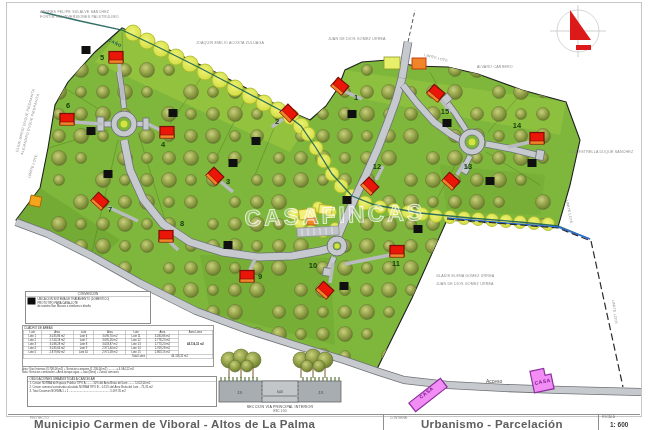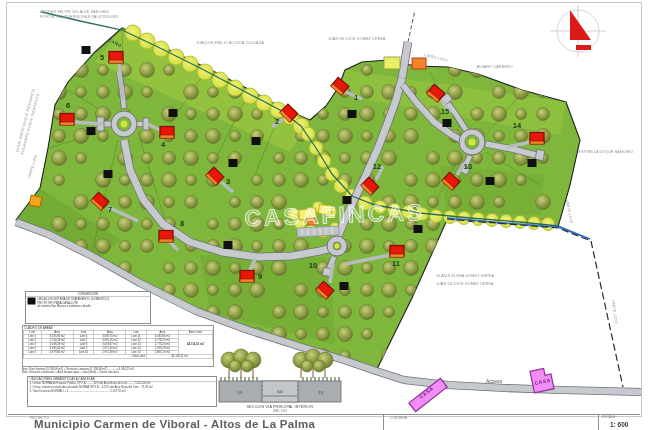--- a/index.html
+++ b/index.html
@@ -724,15 +724,16 @@
       <div class="obl-item">3. Total Cesiones NORMA  1 + 2 ..................................................... 5.097,35 m2</div>
     </div>
   </div>
 
   <div class="tb-hline"></div>
   <div class="tb-v" style="left:383px;"></div>
   <div class="tb-v" style="left:598px;"></div>
   <div class="tinylab" style="left:30px;top:416px;">PROYECTO:</div>
   <div class="bigtitle" style="left:34px;top:418px;">Municipio  Carmen de Viboral   -   Altos de La Palma</div>
   <div class="tinylab" style="left:390px;top:416px;">CONTIENE:</div>
+  <div class="bigtitle" style="left:421px;top:418px;">Urbanismo  -  Parcelación</div>
   <div class="tinylab" style="left:602px;top:415px;">ESCALA</div>
   <div class="scaleval" style="left:610px;top:421px;">1: 600</div>
 </div>
 
 </body></html>

